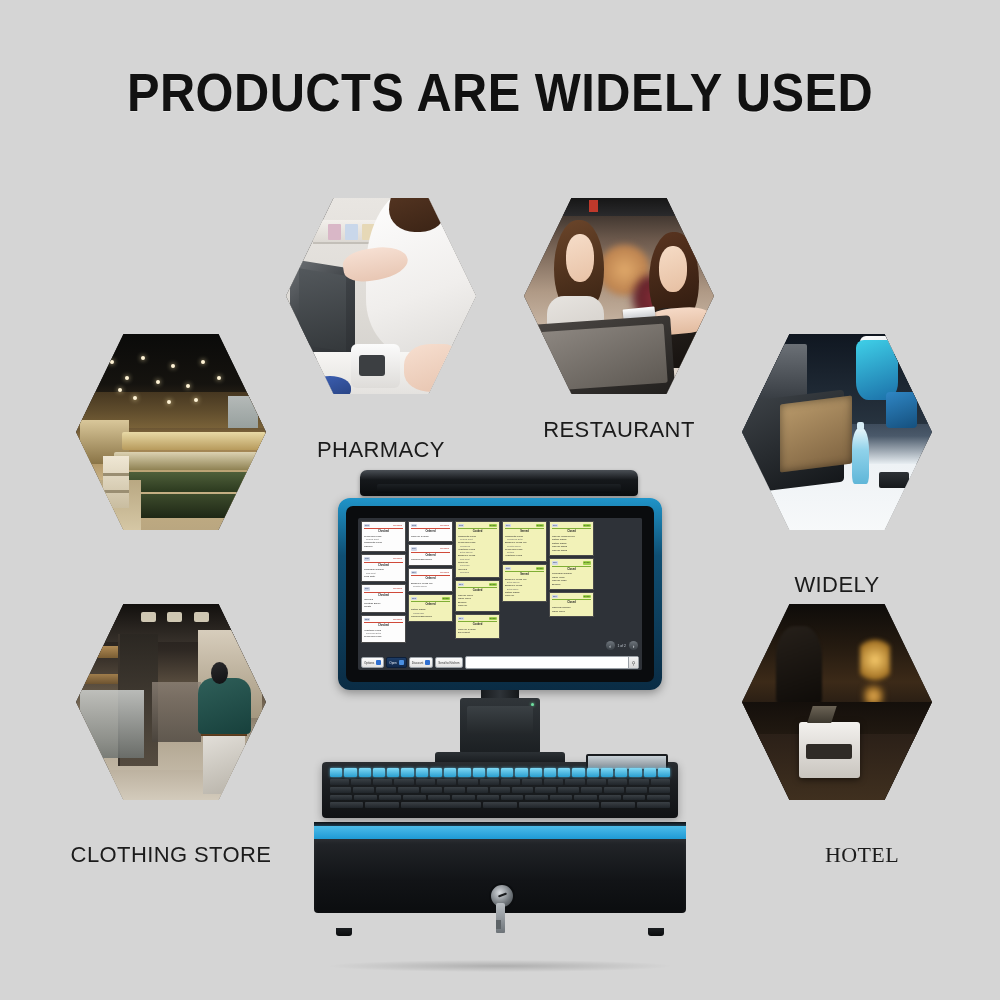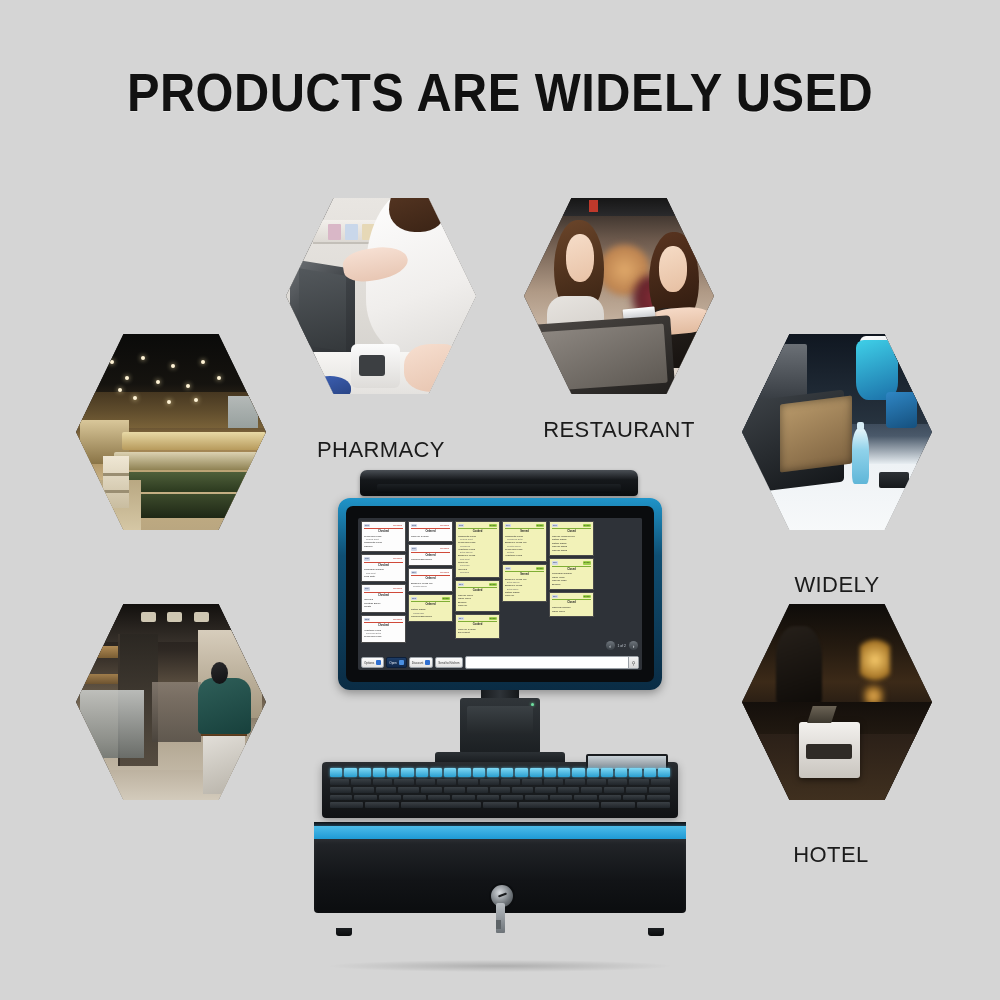--- a/index.html
+++ b/index.html
@@ -422,34 +422,35 @@
         <div class="cs-rack"></div>
         <div class="cs-midrack"></div>
         <div class="cs-floor"></div>
         <div class="cs-man-leg"></div>
         <div class="cs-belt"></div>
         <div class="cs-man-top"></div>
         <div class="cs-man-head"></div>
       </div>
     </div>
   </div>
+  <div class="hex-label" style="left:36px;top:820px;width:270px;">CLOTHING STORE</div>
 
   <div class="hex-wrap" style="left:742px;top:602px;width:190px;height:200px;">
     <div class="hex">
       <div class="inner ht-bg">
         <div class="ht-glow"></div>
           <div class="ht-glow2"></div>
         <div class="ht-person"></div>
         <div class="ht-counter"></div>
         <div class="ht-desk"></div>
         <div class="ht-printer"></div>
       </div>
     </div>
   </div>
-  <div class="hex-label" style="left:736px;top:820px;width:190px;">HOTEL</div>
+  <div class="hex-label" style="left:767px;top:820px;width:190px;font-family:Liberation Serif, serif;">HOTEL</div>
 
   <div class="pos">
 
     <div class="rear-disp"></div>
 
     <div class="mon-outer">
       <div class="mon-inner">
         <div class="mon-screen">
           <div class="board" id="board">
               <div class="bcol">

